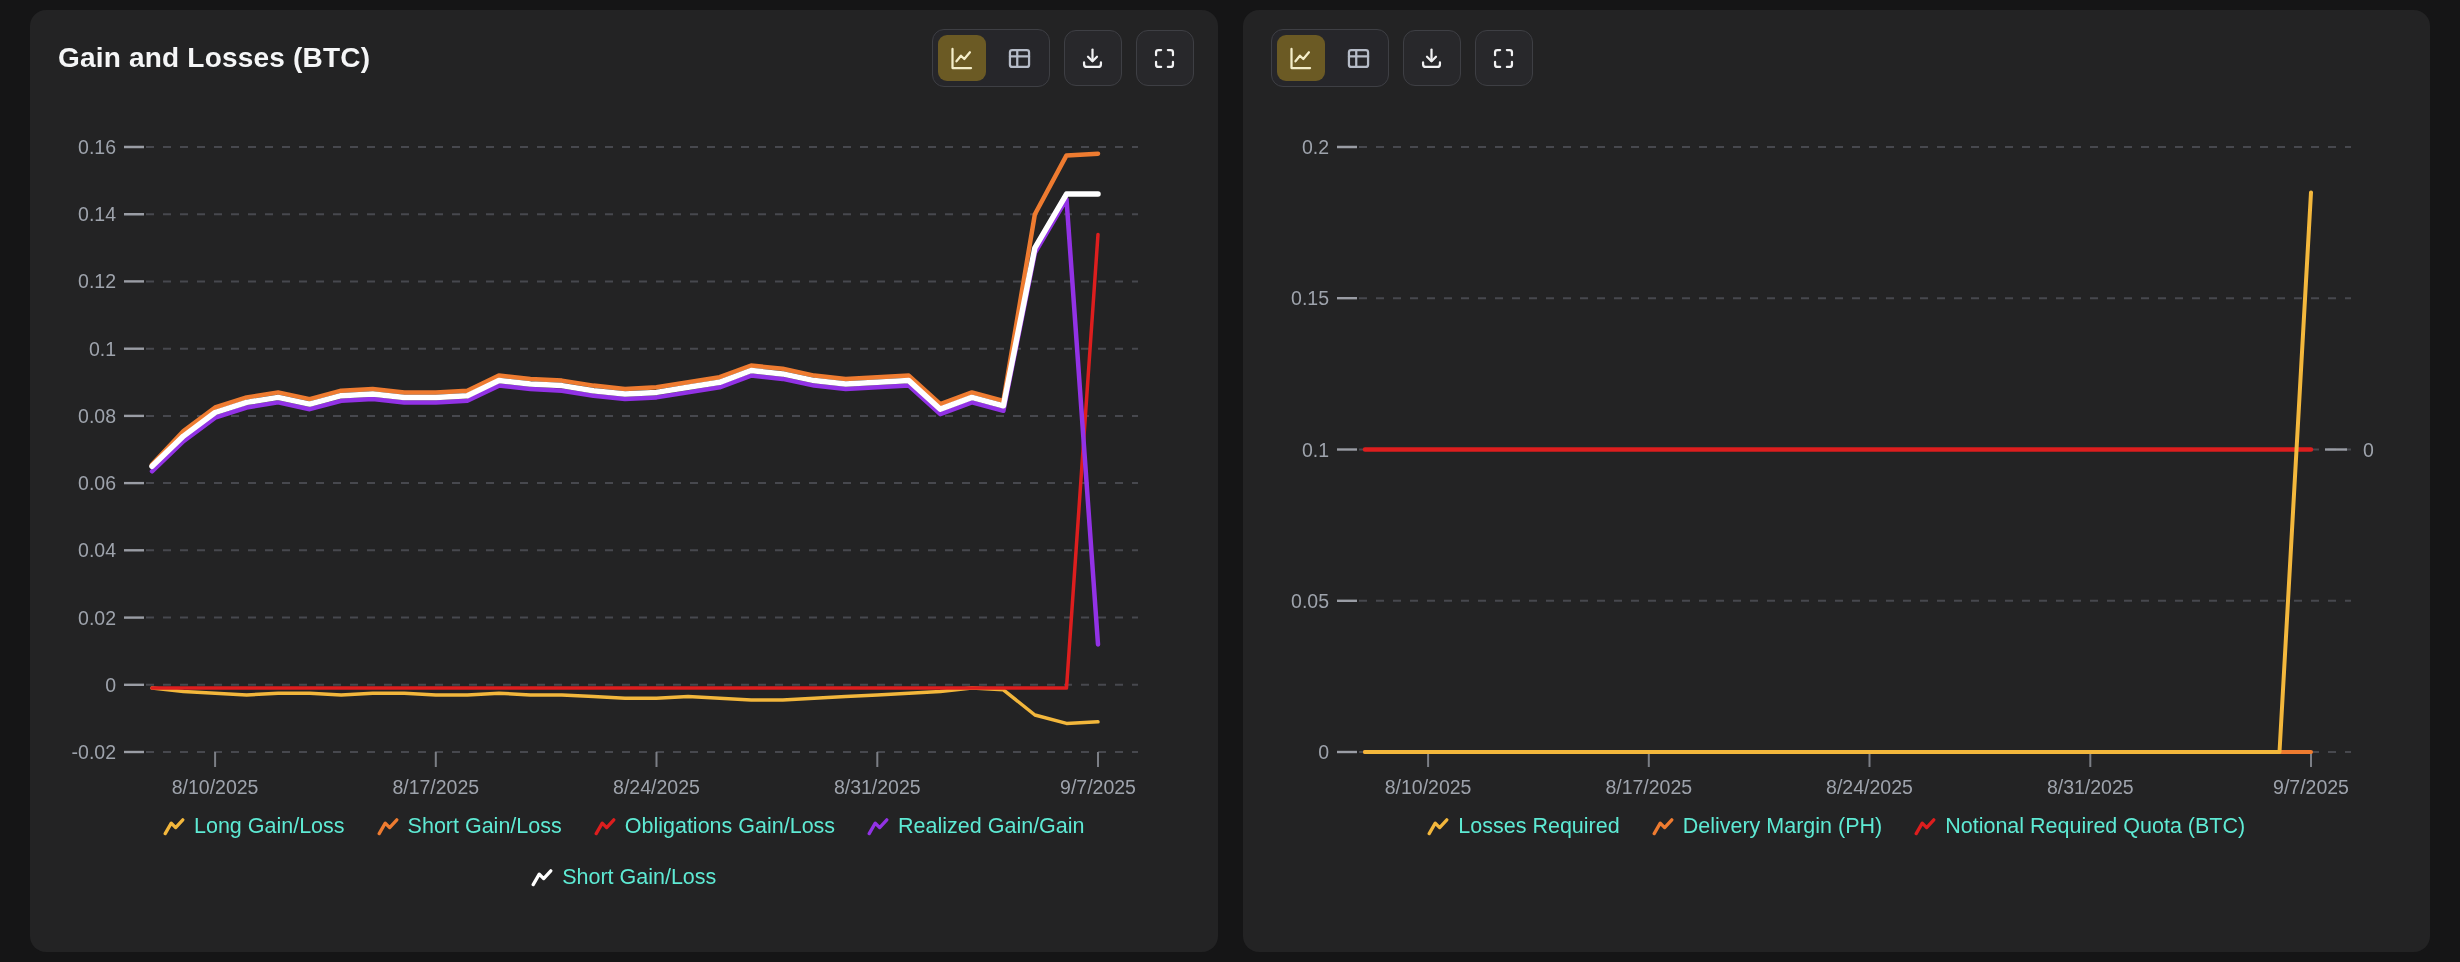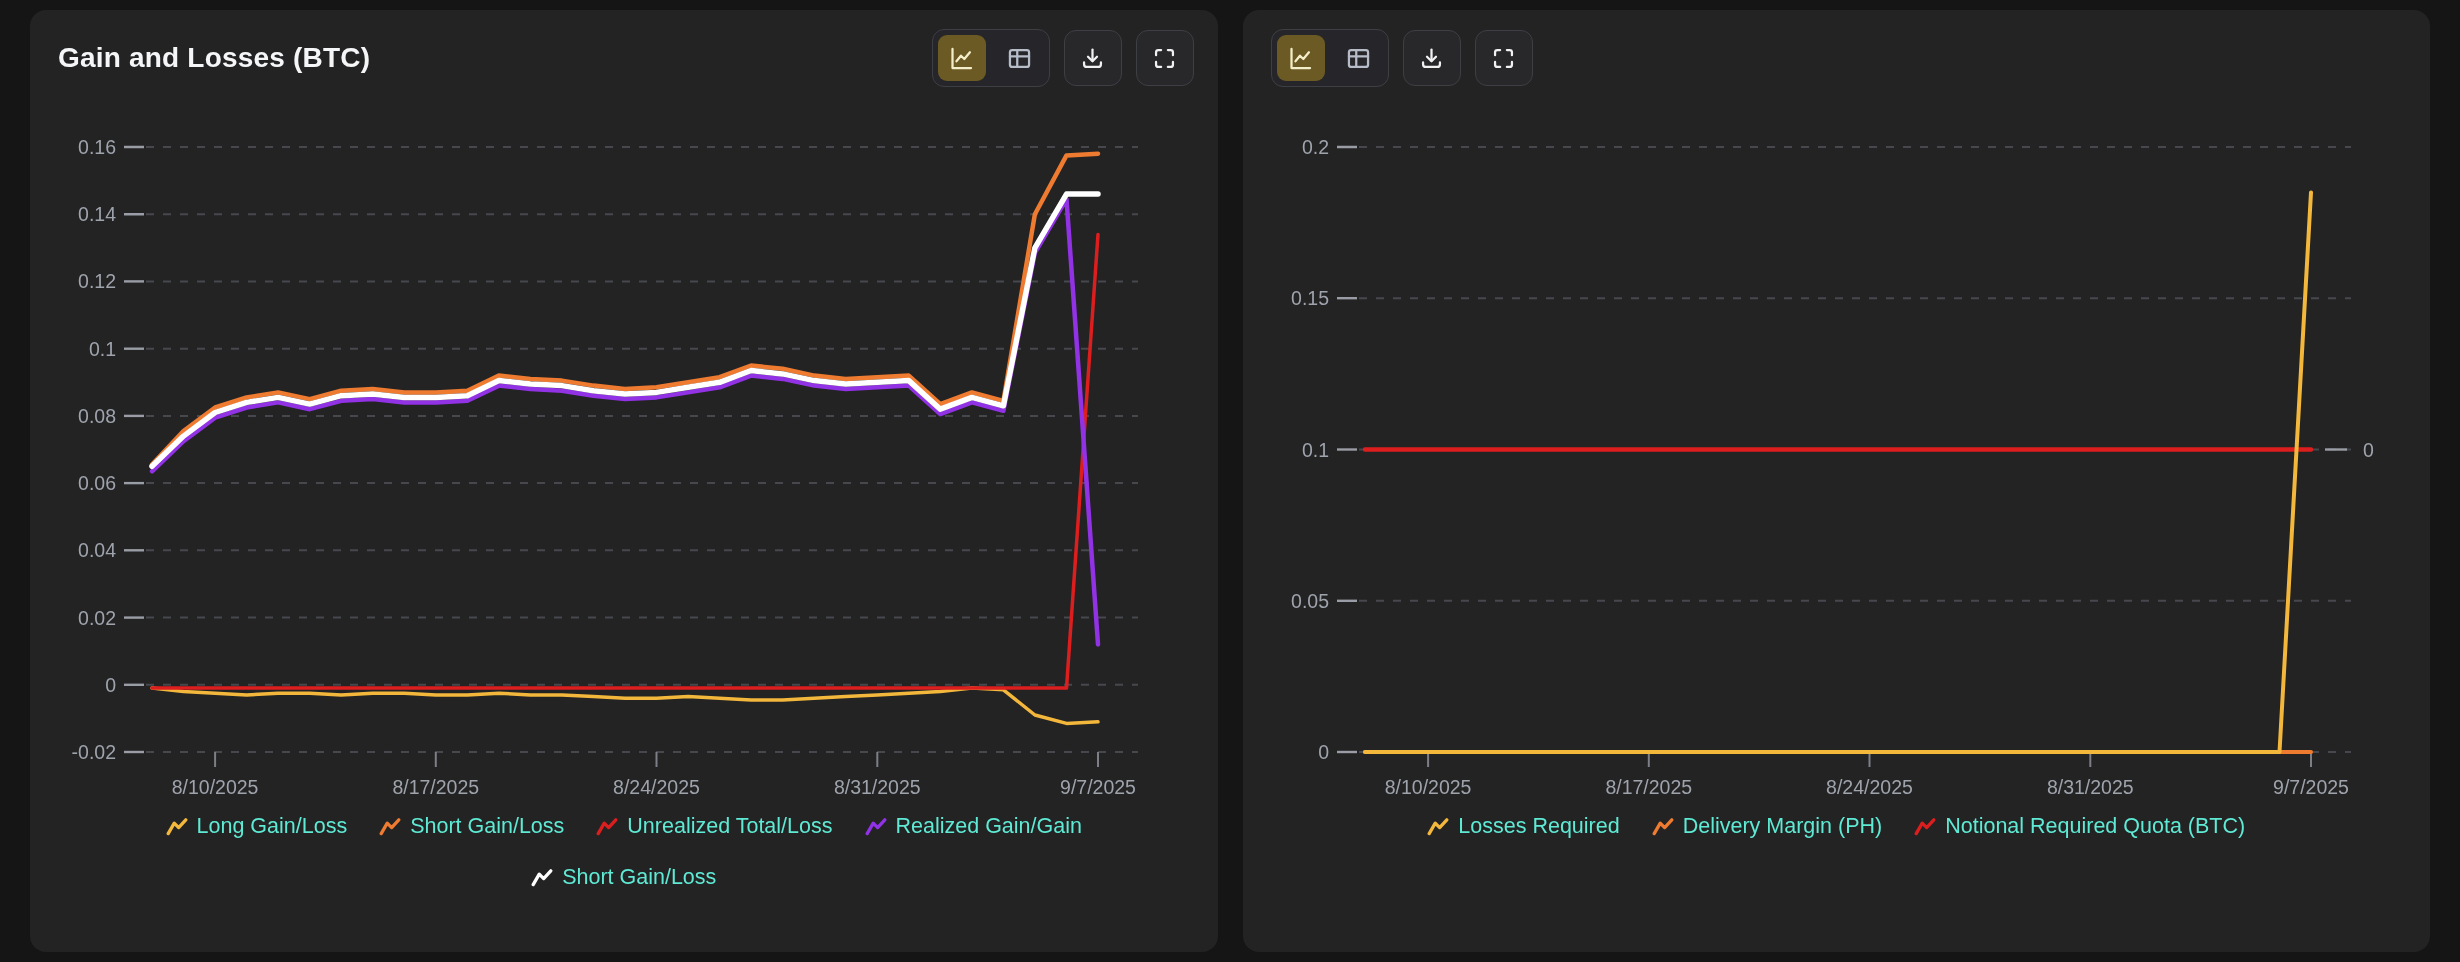--- a/index.html
+++ b/index.html
@@ -145,21 +145,21 @@
       <span class="legend-item">
         <svg class="legend-glyph" width="22" height="20" viewBox="0 0 20 18">
           <polyline points="2,15 7.5,5.5 11.5,9.5 18,2.5" fill="none" stroke="#EE7B30" stroke-width="3" stroke-linecap="round" stroke-linejoin="round"></polyline>
         </svg>
         <span class="legend-label">Short Gain/Loss</span>
       </span>
       <span class="legend-item">
         <svg class="legend-glyph" width="22" height="20" viewBox="0 0 20 18">
           <polyline points="2,15 7.5,5.5 11.5,9.5 18,2.5" fill="none" stroke="#DD1E1E" stroke-width="3" stroke-linecap="round" stroke-linejoin="round"></polyline>
         </svg>
-        <span class="legend-label">Unrealized Total/Loss</span>
+        <span class="legend-label">Obligations Gain/Loss</span>
       </span>
       <span class="legend-item">
         <svg class="legend-glyph" width="22" height="20" viewBox="0 0 20 18">
           <polyline points="2,15 7.5,5.5 11.5,9.5 18,2.5" fill="none" stroke="#9232E5" stroke-width="3" stroke-linecap="round" stroke-linejoin="round"></polyline>
         </svg>
         <span class="legend-label">Realized Gain/Gain</span>
       </span>
       <span class="legend-item">
         <svg class="legend-glyph" width="22" height="20" viewBox="0 0 20 18">
           <polyline points="2,15 7.5,5.5 11.5,9.5 18,2.5" fill="none" stroke="#FFFFFF" stroke-width="3" stroke-linecap="round" stroke-linejoin="round"></polyline>

